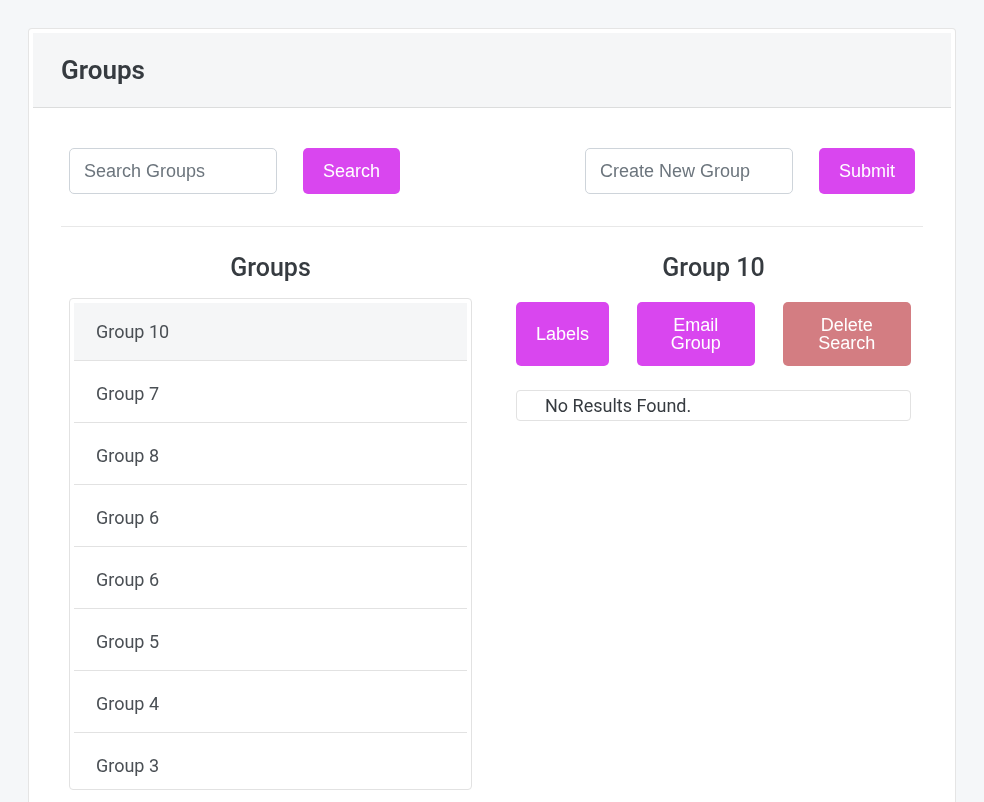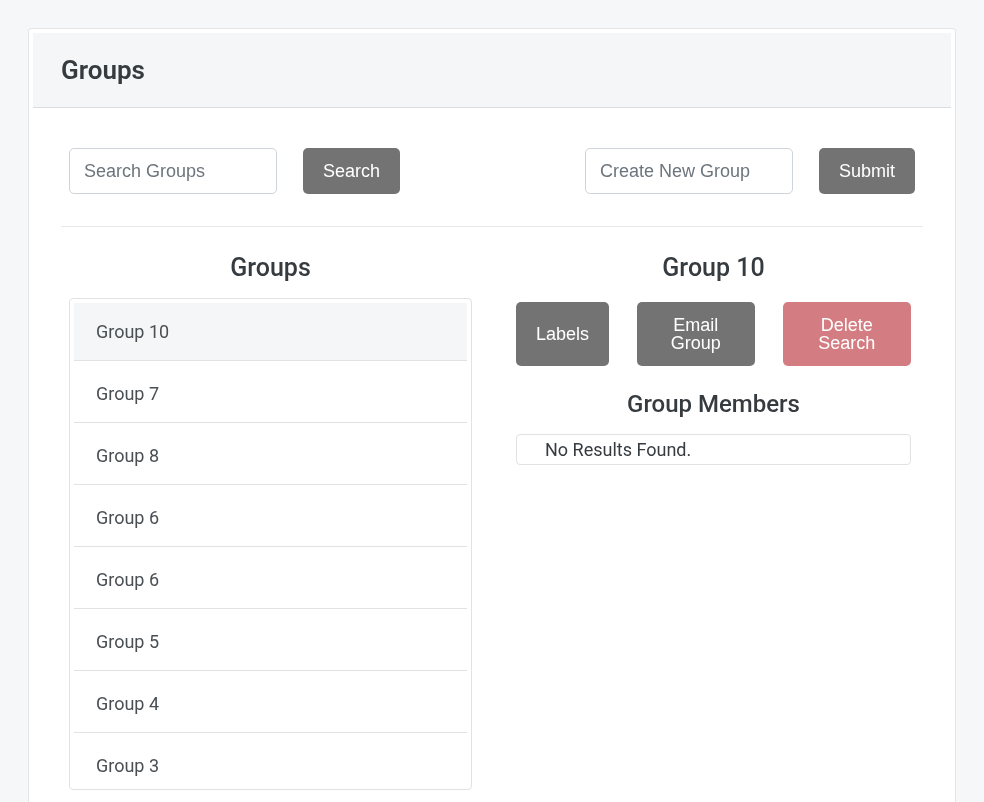--- a/index.html
+++ b/index.html
@@ -66,21 +66,21 @@
       padding: 14px 20px;
       font-size: 18px;
       font-weight: 400;
       line-height: 1;
       border: none;
       border-radius: 5px;
       cursor: pointer;
       color: #fff;
     }
     .btn-primary {
-      background-color: #737373;
+      background-color: #d946ef;
     }
     .btn-danger {
       background-color: #d37d82;
     }
     .columns {
       display: flex;
       gap: 24px;
     }
     .col {
       flex: 1;
@@ -171,20 +171,19 @@
           </div>
       </div>
 
       <div class="col">
         <div class="col-title">Group 10</div>
         <div class="action-buttons">
           <button class="btn btn-primary">Labels</button>
           <button class="btn btn-primary">Email Group</button>
           <button class="btn btn-danger">Delete Search</button>
         </div>
-        <div class="subsection-title">Group Members</div>
         <div class="members-box">
           <span>No Results Found.</span>
         </div>
       </div>
     </div>
   </div>
 </div>
 
 </body></html>

